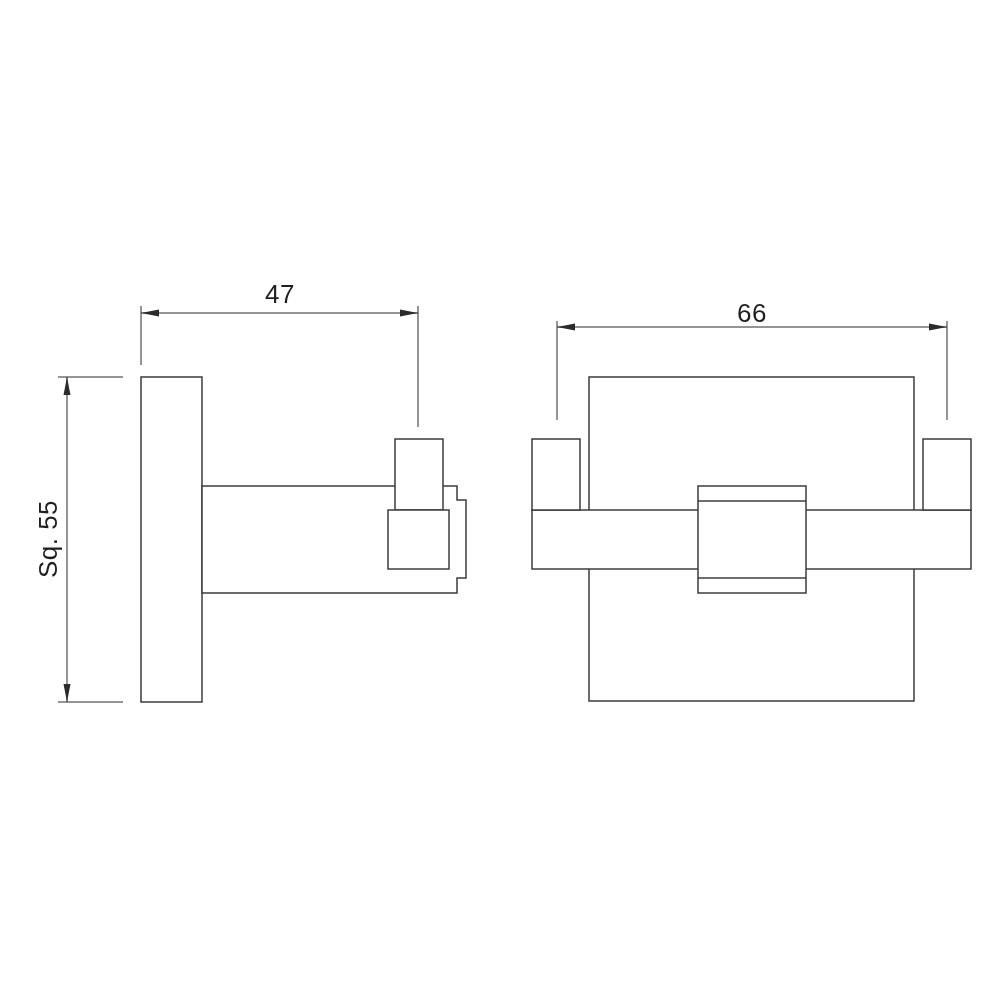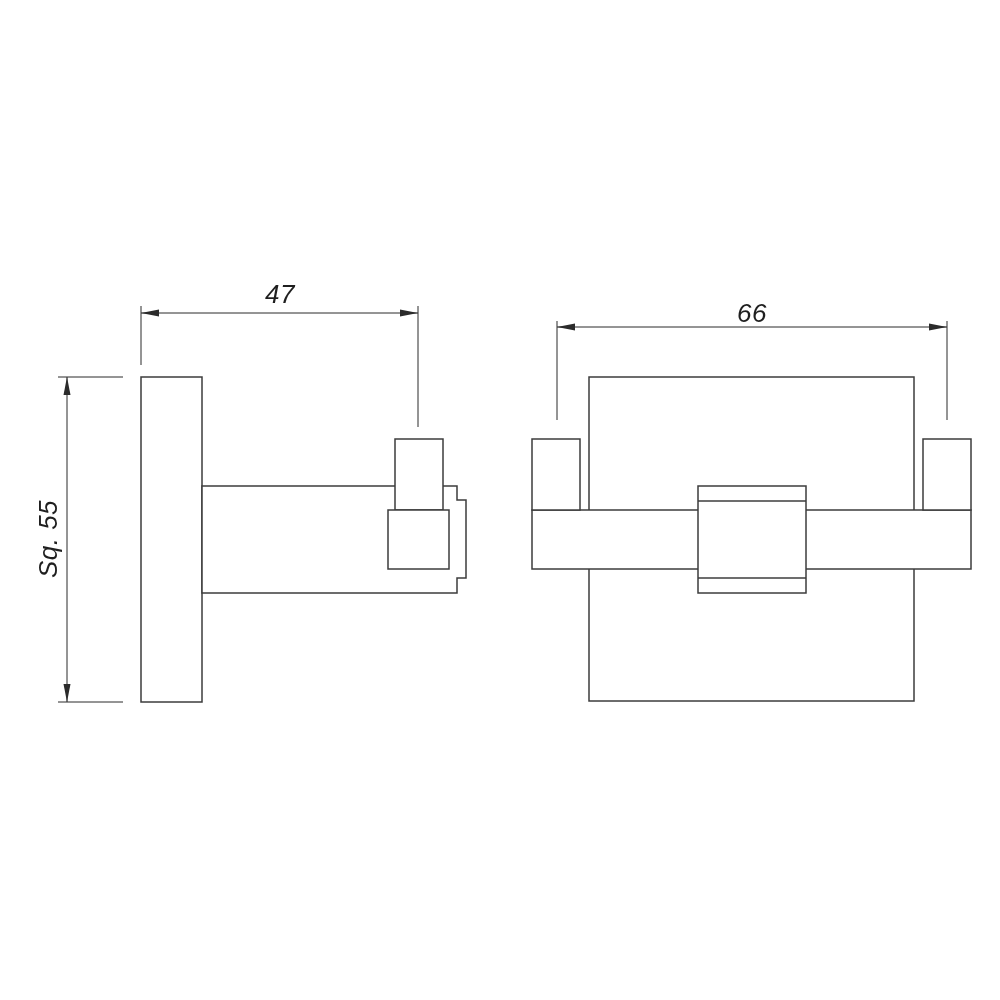--- a/index.html
+++ b/index.html
@@ -7,21 +7,20 @@
     padding: 0;
     background: #ffffff;
   }
   .canvas {
     position: relative;
     width: 1000px;
     height: 1000px;
     background: #ffffff;
     overflow: hidden;
     font-family: "Liberation Sans", sans-serif;
-    font-style: italic;
   }
   svg { display: block; }
   .obj {
     fill: #ffffff;
     stroke: #3c3c3c;
     stroke-width: 1.5;
   }
   .obj-line {
     fill: none;
     stroke: #3c3c3c;

